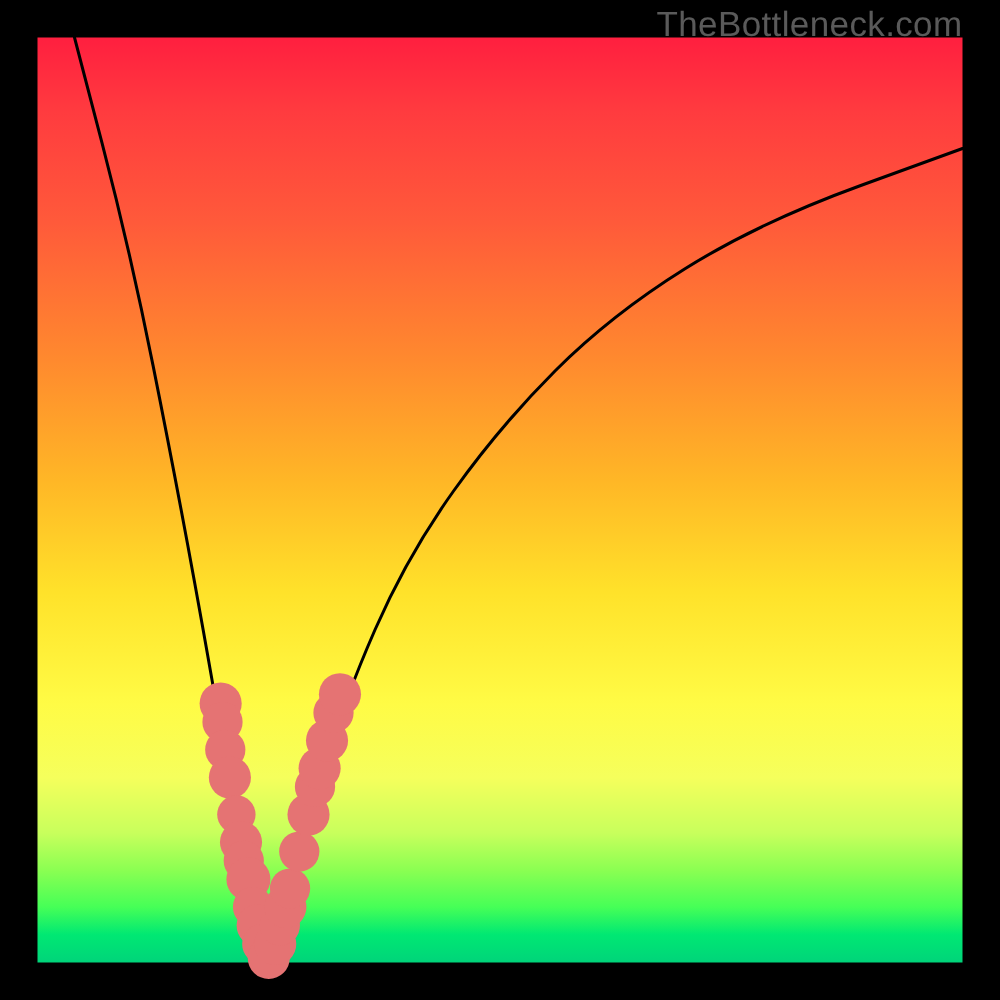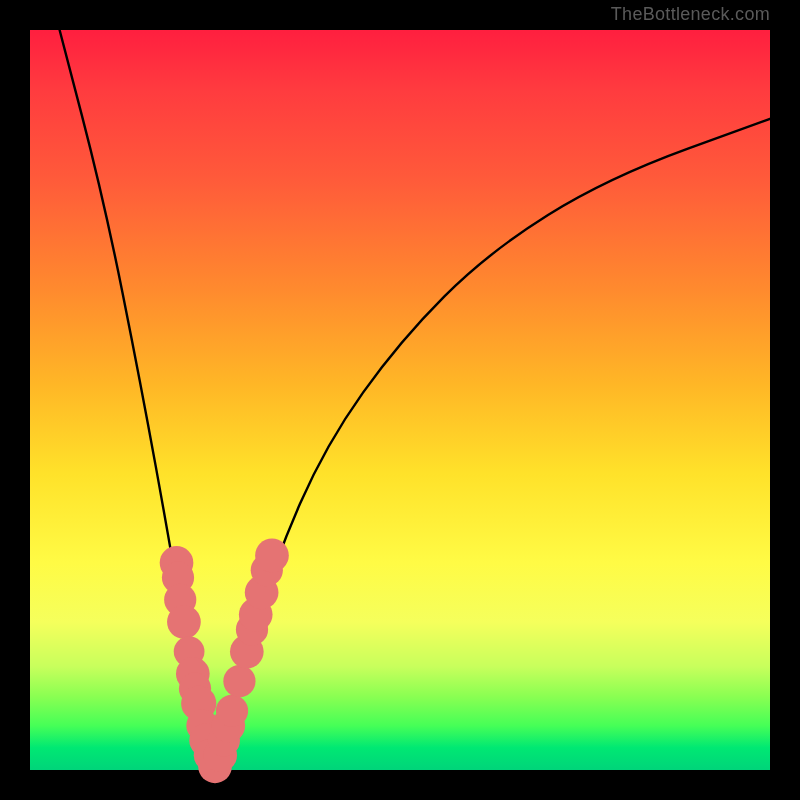--- a/index.html
+++ b/index.html
@@ -40,21 +40,21 @@
       #46ff57 94%,
       #00e873 97%,
       #00d47a 100%
     );
   }
   .watermark {
     position: absolute;
     top: 4px;
     right: 30px;
     color: #5a5a5a;
-    font-size: 18px;
+    font-size: 28px;
     font-weight: 500;
     letter-spacing: 0.3px;
     user-select: none;
   }
   svg.curve {
     position: absolute;
     left: 0;
     top: 0;
     width: 740px;
     height: 740px;

